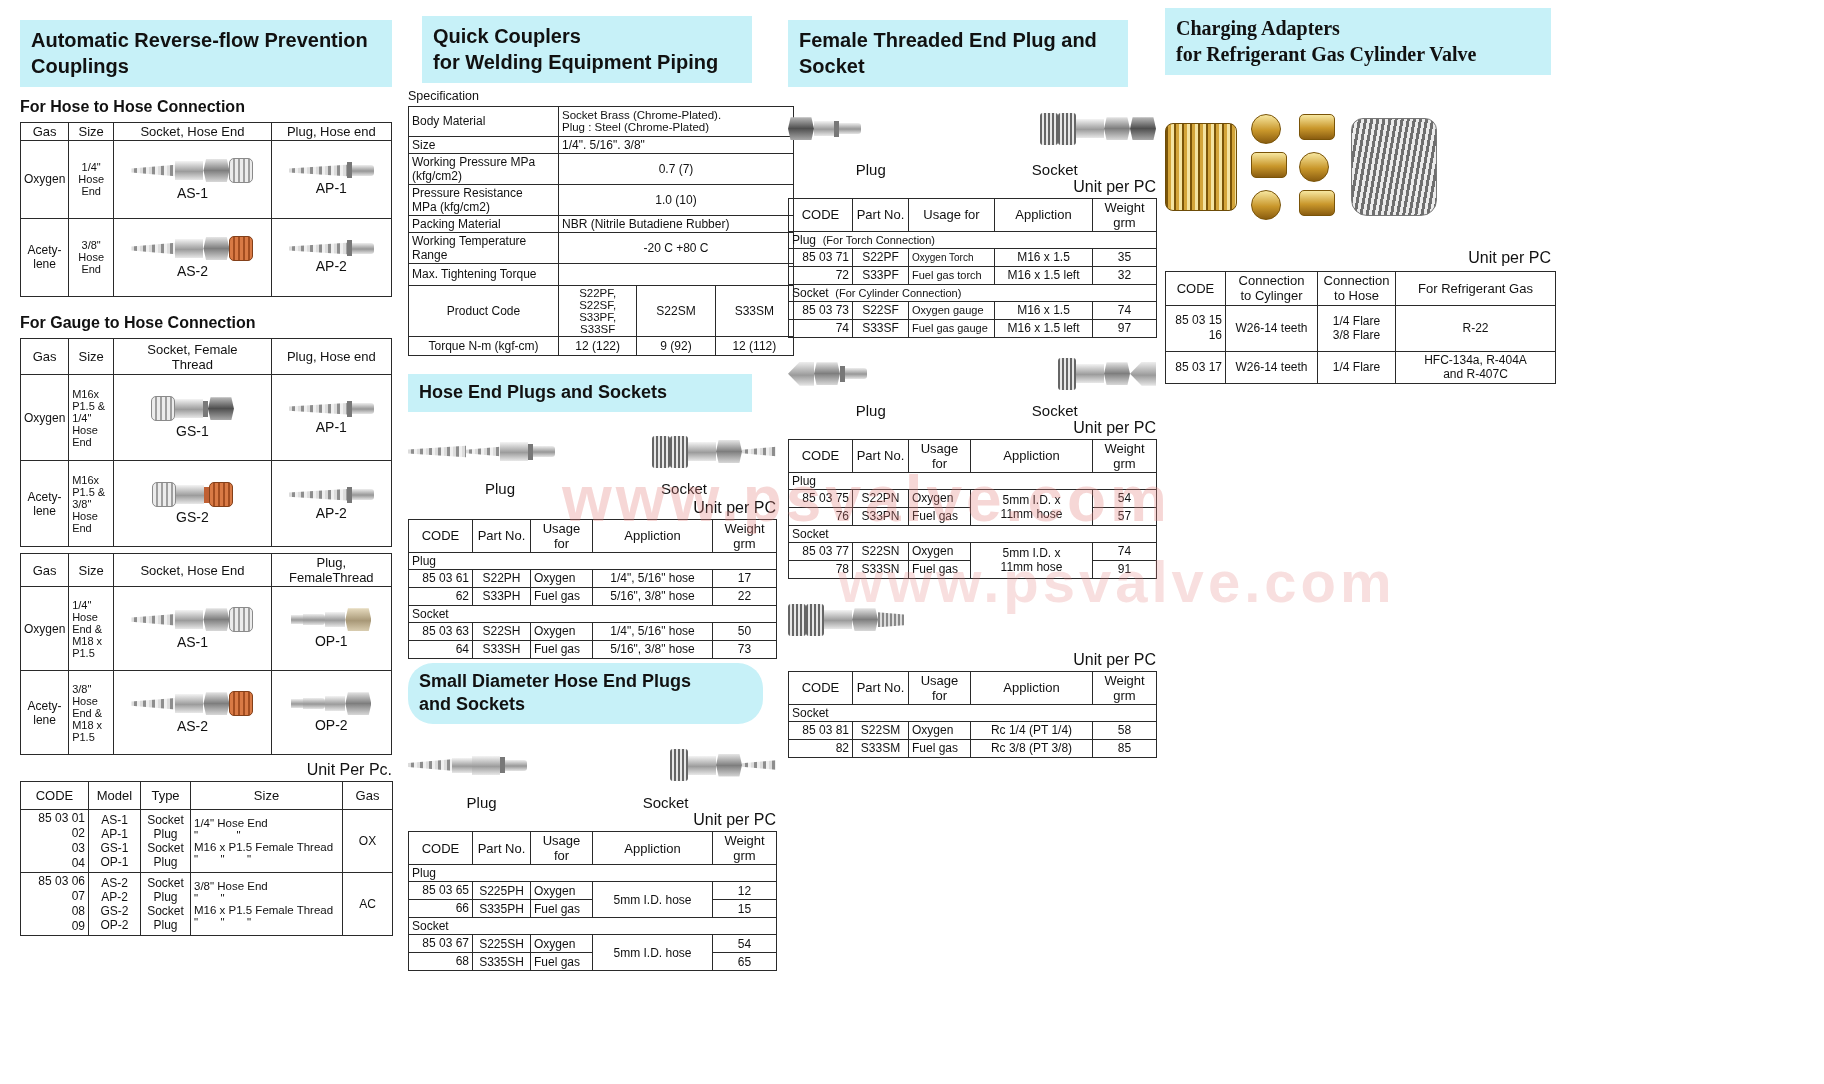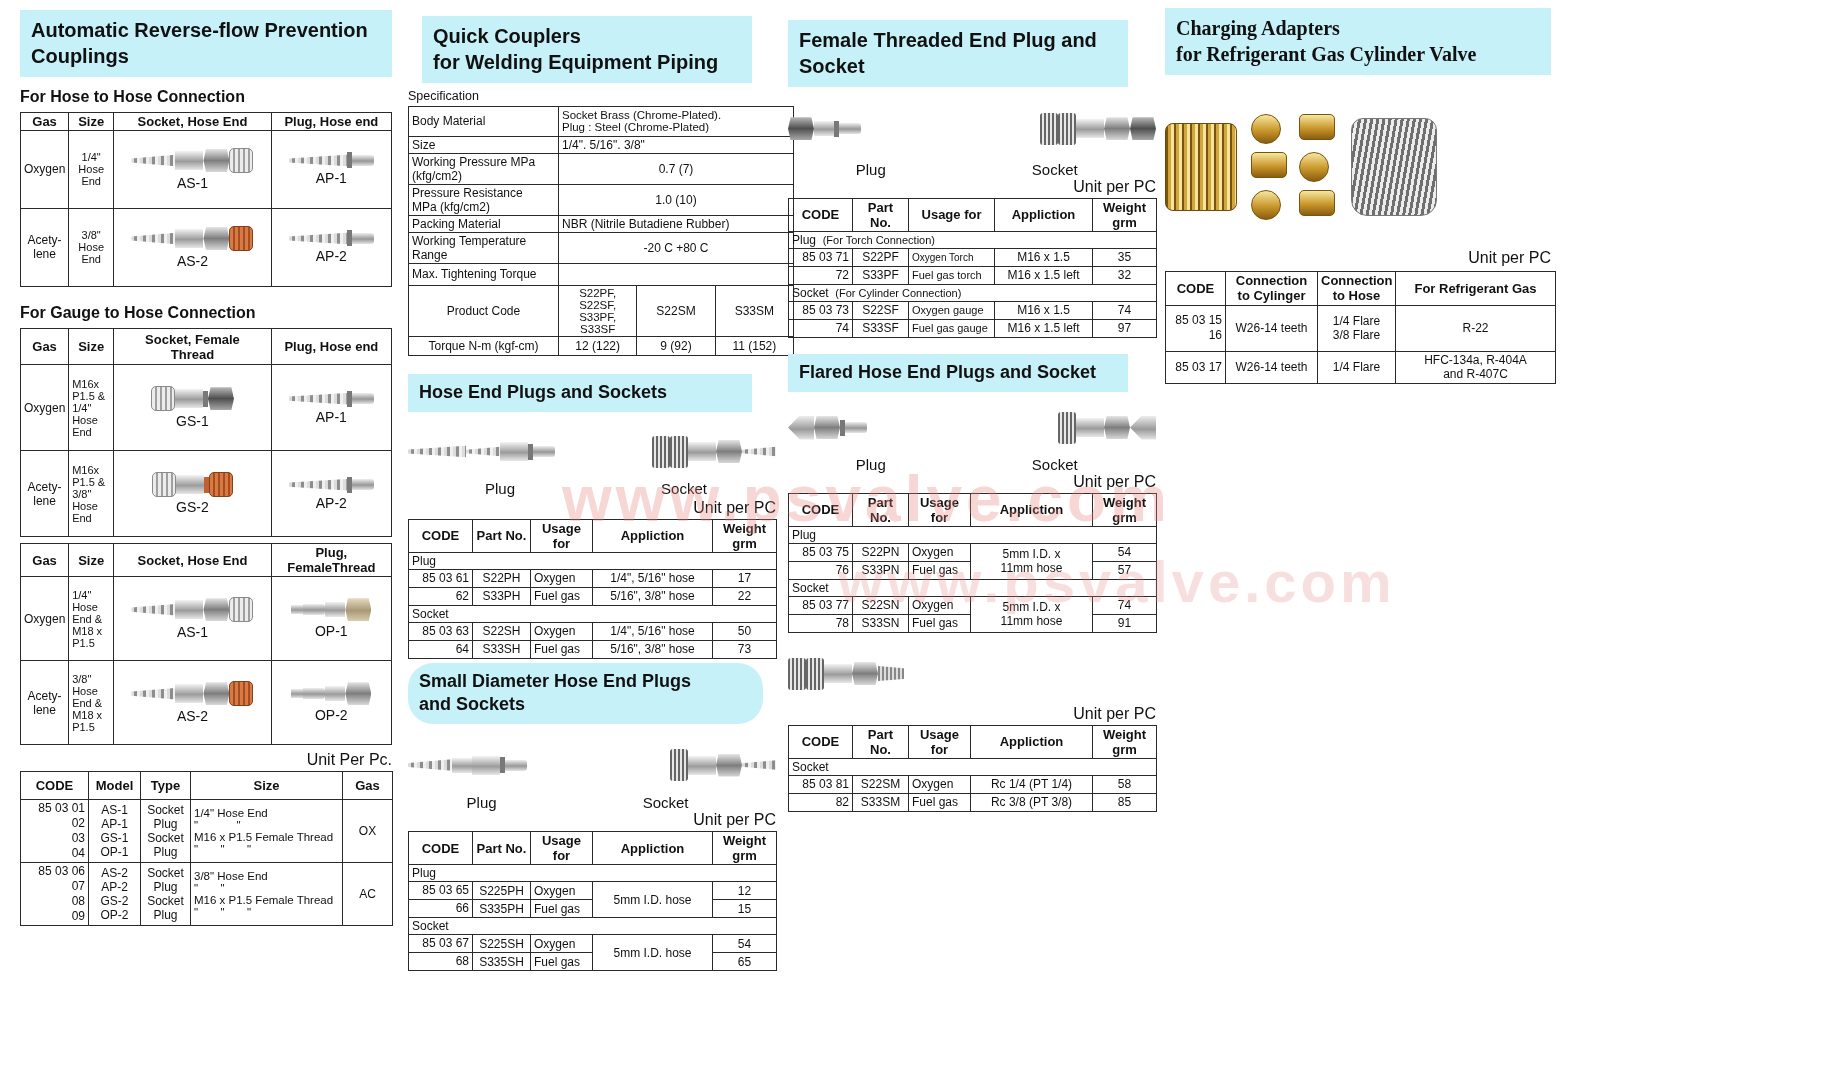--- a/index.html
+++ b/index.html
@@ -8,21 +8,21 @@
   .page { position:relative; width:1824px; height:1084px; background:#fff; overflow:hidden; }
   .col { position:absolute; top:0; }
   .pl { white-space:pre-line; }
   .prewrap { white-space:pre-wrap; }
   .cyan { background:#c7f1f8; font-weight:bold; line-height:1.32; padding:7px 11px; white-space:pre-line; display:inline-block; }
   .big-title { font-size:20px; }
   .mid-title { font-size:18px; }
   .subhead { font-weight:bold; font-size:16px; white-space:pre-line; line-height:1.45; }
   table.tbl { border-collapse:collapse; table-layout:fixed; }
   .tbl td, .tbl th { border:1px solid #2a2a2a; font-size:12px; font-weight:normal; padding:1px 3px; vertical-align:middle; overflow:hidden; }
-  .tbl th { text-align:center; font-size:13px;font-weight:bold; }
+  .tbl th { text-align:center; font-size:13px; }
   .ctr { text-align:center; }
   .code { font-weight:bold; text-align:right; padding-right:6px; white-space:pre-line; line-height:1.25; }
   .secrow { text-align:left; font-size:13px; padding:1px 2px; }
   .secnote { font-size:11px; }
   .unit { font-size:16px; text-align:right; }
   .figlabel { text-align:center; font-size:14px; margin-top:2px; }
   .caption { font-size:15px; text-align:center; }
   
   .fig { display:flex; align-items:center; justify-content:center; }
   .fg { display:inline-block; flex:0 0 auto; }
@@ -55,21 +55,21 @@
 </style>
 </head>
 <body>
 
 <div class="page">
 
   <div class="watermark" style="left:562px; top:462px; font-size:64px;">www.psvalve.com</div>
   <div class="watermark" style="left:838px; top:548px; font-size:58px; opacity:0.8;">www.psvalve.com</div>
 
   <div class="col" style="left:20px; width:372px;">
-    <div class="cyan big-title" style="width:372px; margin-top:10px;">Automatic Reverse-flow Prevention
+    <div class="cyan big-title" style="width:372px; margin-top:20px;">Automatic Reverse-flow Prevention
 Couplings</div>
 
     <div class="subhead" style="margin-top:8px;">For Hose to Hose Connection</div>
     <table class="tbl" style="width:372px; margin-top:4px;">
       <tbody>
           <tr>
         <th style="width:48px;">Gas</th>
         <th style="width:45px;">Size</th>
         <th style="width:157px;" class="pl">Socket, Hose End</th>
         <th style="width:120px;" class="pl">Plug, Hose end</th>
@@ -347,21 +347,21 @@
         <td class="pl ctr">Product Code</td>
         <td class="pl ctr" style="width:104px; font-size:11.5px;">S22PF, S22SF,
 S33PF, S33SF</td>
         <td class="pl ctr" style="width:54px;">S22SM</td>
         <td class="pl ctr" style="width:58px;">S33SM</td>
       </tr>
       <tr style="height:19px;">
         <td class="pl ctr">Torque N-m (kgf-cm)</td>
         <td class="pl ctr">12 (122)</td>
         <td class="pl ctr">9 (92)</td>
-        <td class="pl ctr">11 (152)</td>
+        <td class="pl ctr">12 (112)</td>
       </tr>
     </tbody>
       </table>
 
     <div class="cyan mid-title" style="margin-top:18px; min-width:344px;">Hose End Plugs and Sockets</div>
     <div style="display:flex; justify-content:space-between; align-items:center; margin-top:12px; height:56px;">
       <div class="fig">
           <span class="fg barb long"></span>
           <span class="fg barb sm"></span>
           <span class="fg body"></span>
@@ -559,21 +559,20 @@
       <tr>
         <td class="code">74</td>
         <td class="ctr">S33SF</td>
         <td style="font-size:11px;">Fuel gas gauge</td>
         <td class="ctr">M16 x 1.5 left</td>
         <td class="ctr">97</td>
       </tr>
     </tbody>
       </table>
 
-    <div class="cyan mid-title" style="margin-top:16px; min-width:340px;">Flared Hose End Plugs and Socket</div>
     <div style="display:flex; justify-content:space-between; align-items:center; margin-top:8px; height:56px;">
       <div class="fig">
           <span class="fg cone"></span>
           <span class="fg hex"></span>
           <span class="fg ring"></span>
           <span class="fg tip"></span>
         </div>
       <div class="fig">
           <span class="fg knurl tall"></span>
           <span class="fg body"></span>

